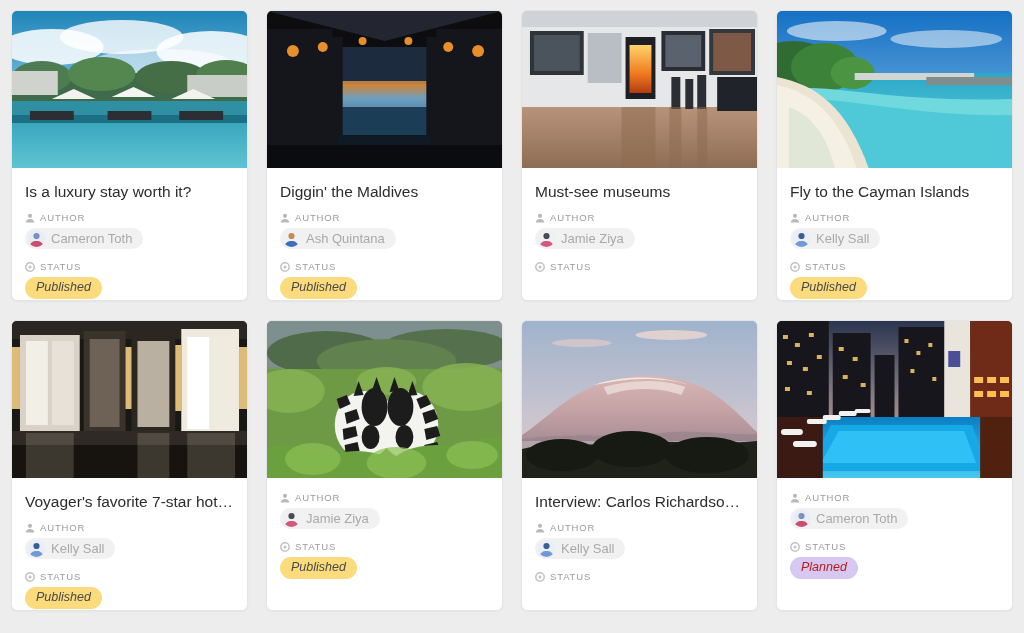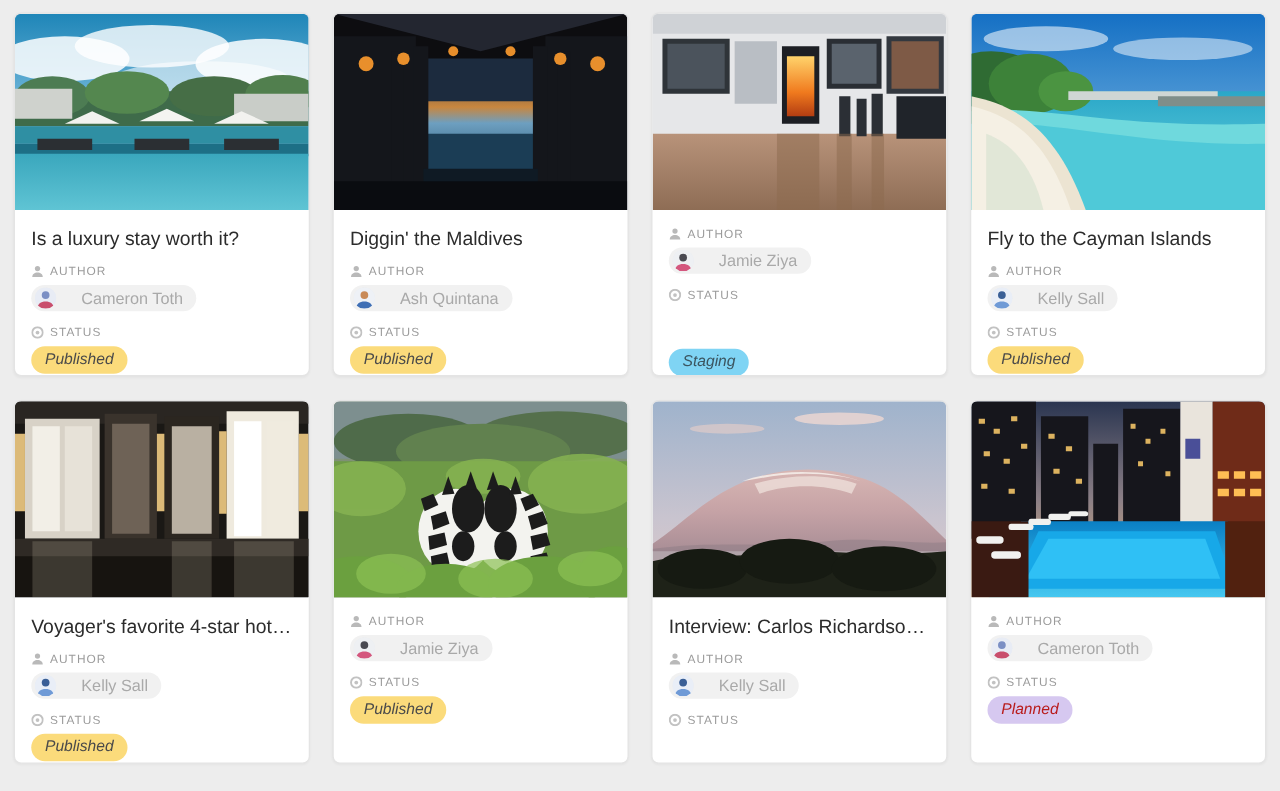--- a/index.html
+++ b/index.html
@@ -42,32 +42,33 @@
     color: #2c2c2c;
     line-height: 1.25;
     font-weight: 400;
     white-space: nowrap;
     overflow: hidden;
     text-overflow: ellipsis;
     margin-bottom: 11px;
   }
   .field-label {
     display: flex;
+    align-items: center;
     gap: 5px;
     font-size: 9.5px;
     letter-spacing: 0.85px;
     color: #9b9b9b;
     text-transform: uppercase;
     margin-bottom: 5px;
   }
   .field-label svg { display: block; }
   .author-chip {
     display: inline-flex;
     align-items: center;
-    gap: 20px;
+    gap: 6px;
     background: #f1f1f1;
     border-radius: 11px;
     padding: 2px 11px 2px 3px;
     margin-bottom: 12px;
     max-width: 100%;
   }
   .author-chip .avatar {
     width: 17px; height: 17px;
     border-radius: 50%;
     flex: 0 0 17px;
@@ -258,21 +259,21 @@
             <rect x="164" y="68" width="8" height="30"></rect>
             <rect x="176" y="64" width="9" height="34"></rect>
           </g>
           <g fill="#8b6a4e" opacity=".5">
             <rect x="100" y="96" width="34" height="61"></rect>
             <rect x="148" y="96" width="12" height="61"></rect>
             <rect x="176" y="96" width="10" height="61"></rect>
           </g>
         </svg>
       </div>
-      <div class="body"><div class="field-label">
+      <div class="body"><div class="title">Must-see museums</div><div class="field-label">
           <span>
             <svg width="10" height="10" viewBox="0 0 10 10" aria-hidden="true">
               <circle cx="5" cy="2.8" r="2.1" fill="#b9b9b9"></circle>
               <path d="M0.8 9.6c0-2.3 1.9-3.6 4.2-3.6s4.2 1.3 4.2 3.6z" fill="#b9b9b9"></path>
             </svg>
           </span>
           <span>AUTHOR</span>
         </div><div class="author-chip">
           <span class="avatar">
             <svg viewBox="0 0 17 17" aria-hidden="true">
@@ -371,21 +372,21 @@
           </g>
           <rect y="110" width="236" height="47" fill="#171410"></rect>
           <rect y="110" width="236" height="14" fill="#36302a" opacity=".8"></rect>
           <g fill="#e8dcc4" opacity=".18">
             <rect x="14" y="112" width="48" height="45"></rect>
             <rect x="126" y="112" width="32" height="45"></rect>
             <rect x="176" y="112" width="48" height="45"></rect>
           </g>
         </svg>
       </div>
-      <div class="body"><div class="title">Voyager's favorite 4-star hotels</div><div class="field-label">
+      <div class="body"><div class="title">Voyager's favorite 7-star hotels</div><div class="field-label">
           <span>
             <svg width="10" height="10" viewBox="0 0 10 10" aria-hidden="true">
               <circle cx="5" cy="2.8" r="2.1" fill="#b9b9b9"></circle>
               <path d="M0.8 9.6c0-2.3 1.9-3.6 4.2-3.6s4.2 1.3 4.2 3.6z" fill="#b9b9b9"></path>
             </svg>
           </span>
           <span>AUTHOR</span>
         </div><div class="author-chip">
           <span class="avatar">
             <svg viewBox="0 0 17 17" aria-hidden="true">

